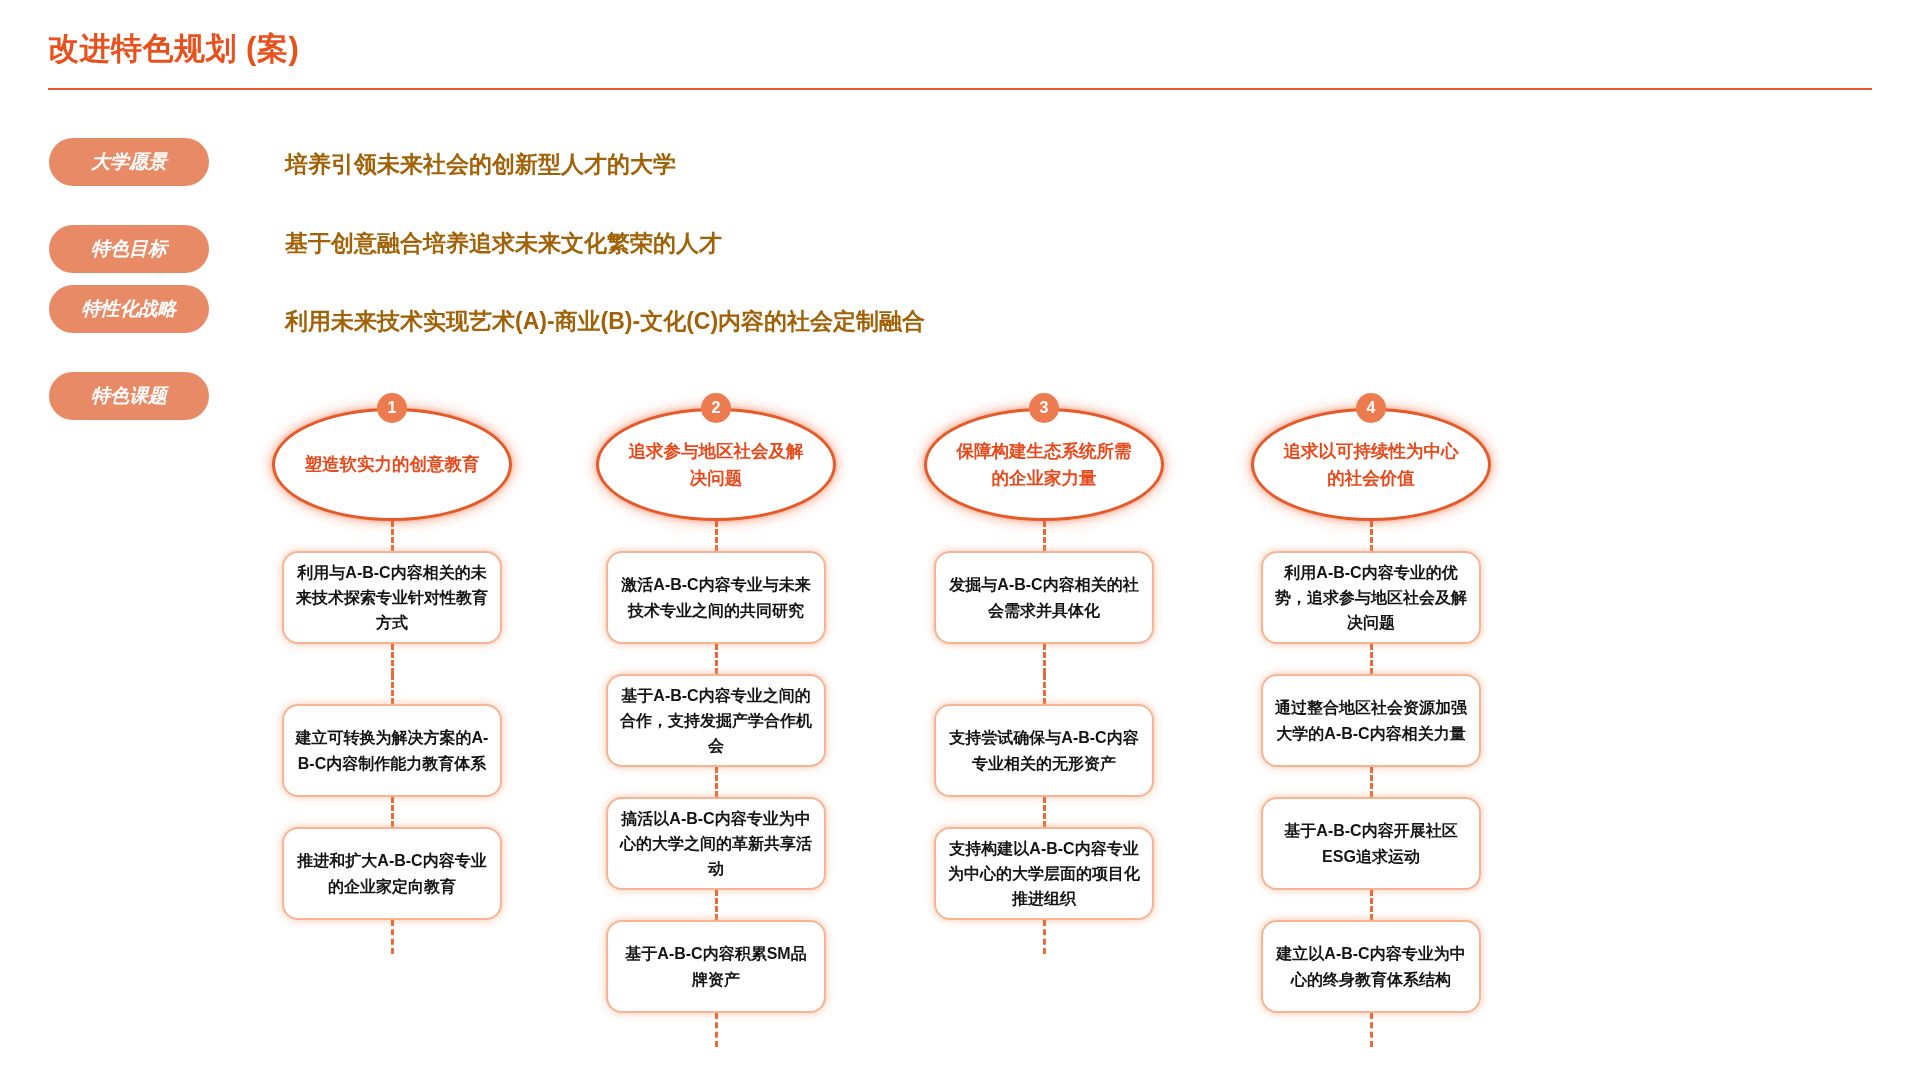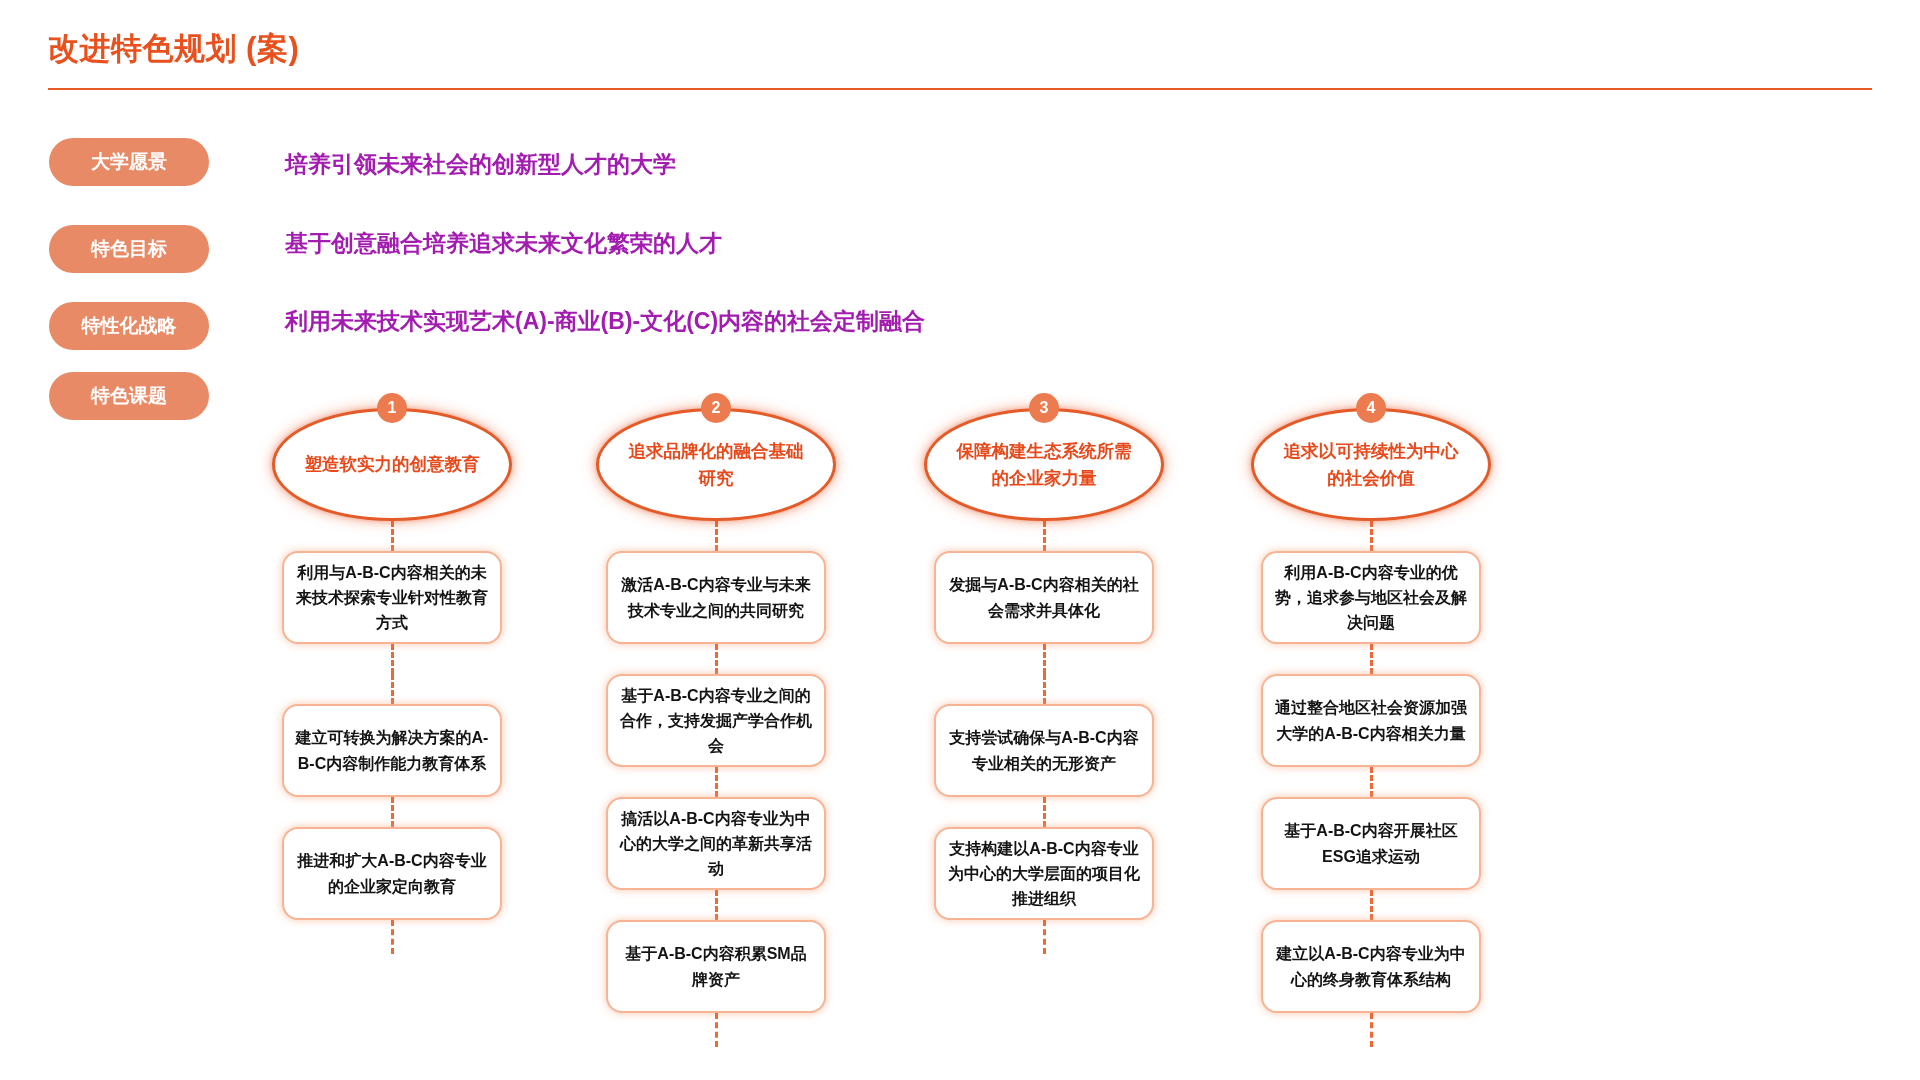--- a/index.html
+++ b/index.html
@@ -9,23 +9,23 @@
 
   
   .page-title { position:absolute; left:48px; top:28px; font-size:31px; font-weight:800;
                 color:#E8511E; letter-spacing:0.5px; }
   .title-rule { position:absolute; left:48px; top:88px; width:1824px; height:0;
                 border-top:2px solid #E75B28; }
 
   
   .pill { position:absolute; left:49px; width:160px; height:48px; border-radius:26px;
           background:#E88A65; color:#ffffff; font-weight:700; font-size:19px;
-          display:flex; align-items:center; justify-content:center; }
-  .pill.p1 { top:138px; } .pill.p2 { top:225px; } .pill.p3 { top:302px; } .pill.p4 { top:372px; }
-  .statement { position:absolute; left:285px; font-size:23px; font-weight:700; color:#a21caf; }
+          display:flex; align-items:center; justify-content:center;font-style:italic; }
+  .pill.p1 { top:138px; } .pill.p2 { top:225px; } .pill.p3 { top:285px; } .pill.p4 { top:372px; }
+  .statement { position:absolute; left:285px; font-size:23px; font-weight:700; color:#a16207; }
   .statement.s1 { top:149px; } .statement.s2 { top:228px; } .statement.s3 { top:306px; }
 
   
   .column { position:absolute; top:408px; width:240px; display:flex; flex-direction:column;
             align-items:center; }
   .column.c1 { left:272px; } .column.c2 { left:596px; } .column.c3 { left:924px; } .column.c4 { left:1251px; }
 
   .oval-wrap { position:relative; width:240px; height:113px; }
   .badge { position:absolute; top:-15px; left:50%; transform:translateX(-50%);
            width:30px; height:30px; border-radius:50%; background:#EC7C50; color:#fff;
@@ -76,21 +76,21 @@
     <div class="tbox">建立可转换为解决方案的A-B-C内容制作能力教育体系</div>
     <div class="connector"></div>
     <div class="tbox">推进和扩大A-B-C内容专业的企业家定向教育</div>
     <div class="connector tail"></div>
   </div>
 
   <div class="column c2">
     <div class="oval-wrap">
       <div class="badge">2</div>
       <div class="oval">
-        <span>追求品牌化的融合基础研究</span>
+        <span>追求参与地区社会及解决问题</span>
       </div>
     </div>
     <div class="connector"></div>
     <div class="tbox">激活A-B-C内容专业与未来技术专业之间的共同研究</div>
     <div class="connector"></div>
     <div class="tbox">基于A-B-C内容专业之间的合作，支持发掘产学合作机会</div>
     <div class="connector"></div>
     <div class="tbox">搞活以A-B-C内容专业为中心的大学之间的革新共享活动</div>
     <div class="connector"></div>
     <div class="tbox">基于A-B-C内容积累SM品牌资产</div>

